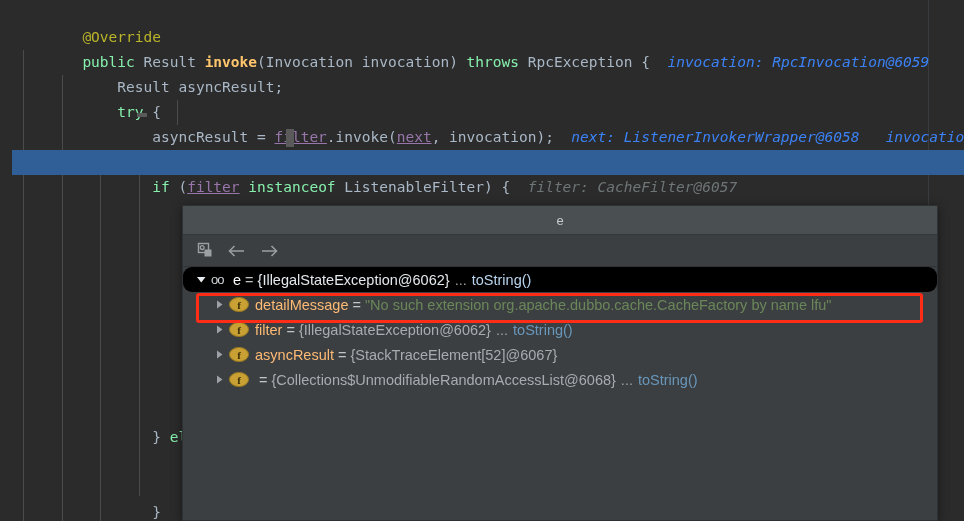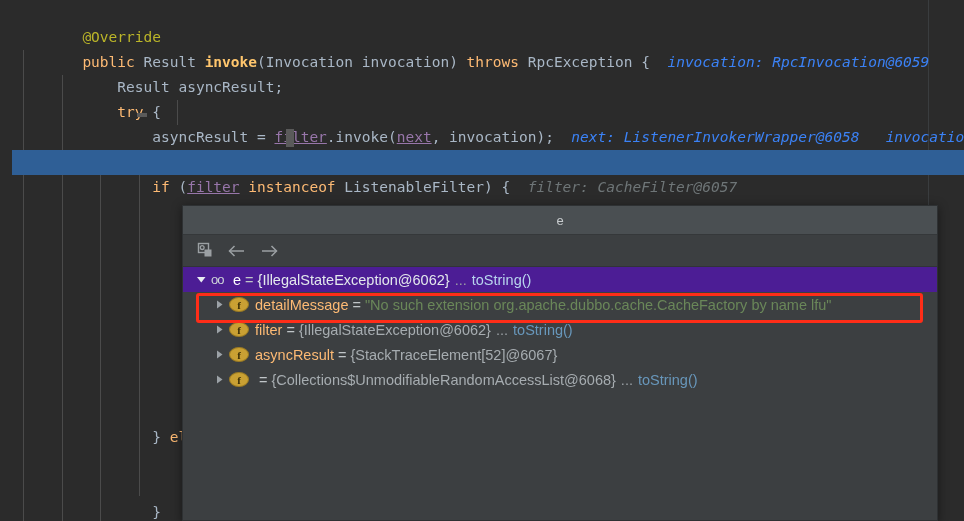--- a/index.html
+++ b/index.html
@@ -31,21 +31,21 @@
   .code-line.hl { background: #2f5f96; }
   .code-line .txt { padding-left: 18px; display: inline-block; }
 
   
   .guide {
     position: absolute; width: 1px; background: #4b4b4b;
   }
   .guide.on-hl { background: #3f6ea6; }
 
   
-  .kw   { color: #fdba74; }
+  .kw   { color: #86efac; }
   .id   { color: #a9b7c6; }
   .ann  { color: #bbb529; }
   .fnb  { color: #ffc66d; font-weight: bold; }
   .fld  { color: #9876aa; text-decoration: underline; }
   .cls  { color: #a9b7c6; }
   .pun  { color: #a9b7c6; }
   .hint { color: #3b82f6; font-style: italic; }
   .hint2{ color: #6e7577; font-style: italic; }
 
   
@@ -90,21 +90,21 @@
 
   .tree { background: #3c3f41; padding-top: 0; position: relative; }
   .tree-row {
     height: 25px;
     display: flex; align-items: center;
     padding-left: 8px;
     font-family: "Liberation Sans", sans-serif;
     font-size: 14.5px;
     white-space: nowrap;
   }
-  .tree-row.selected { background: #4c1d95; }
+  .tree-row.selected { background: #000000; border-radius: 9px; }
   .arrow {
     width: 20px; flex: 0 0 20px;
     display: flex; align-items: center; justify-content: center;
   }
   .arrow svg { display: block; }
   .ind1 { margin-left: 18px; }
   .watch-icon {
     flex: 0 0 22px;
     color: #cdd3d8;
     font-size: 13px;

